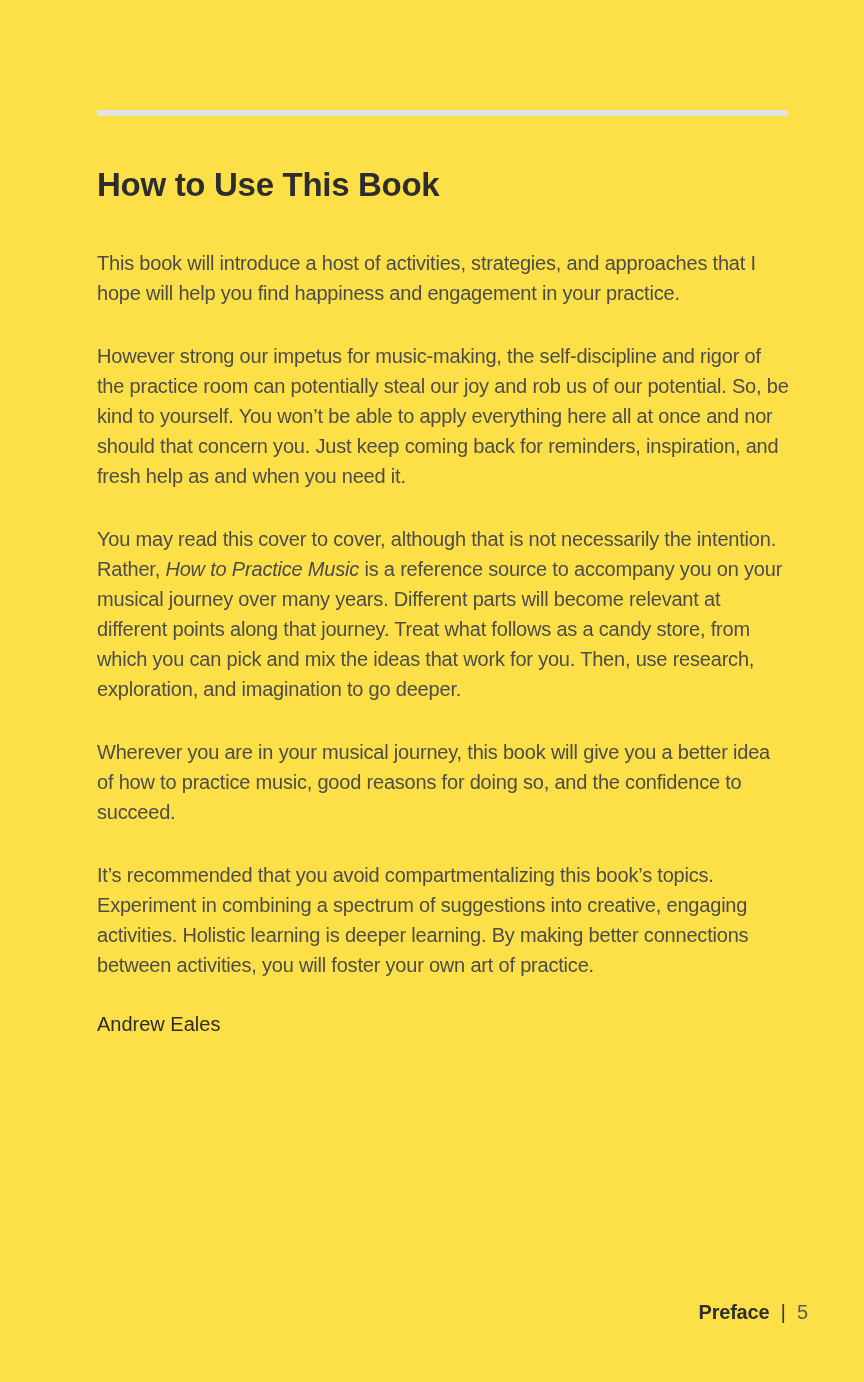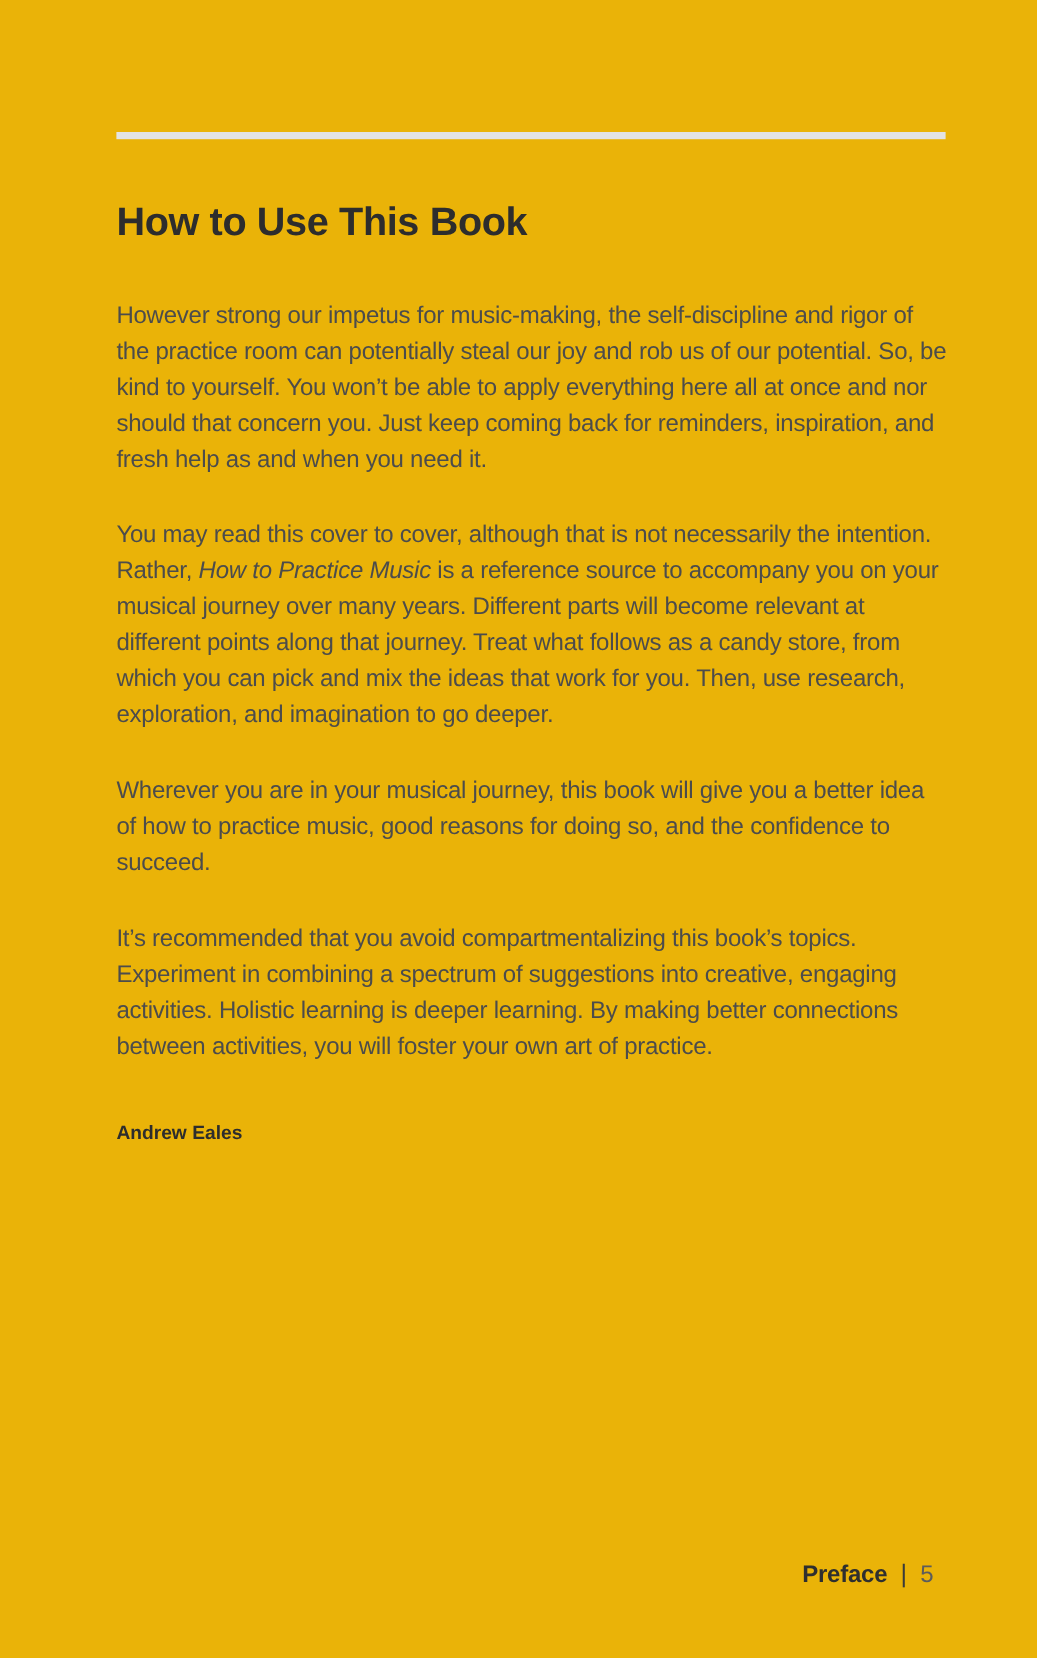--- a/index.html
+++ b/index.html
@@ -10,21 +10,21 @@
   }
   html, body {
     margin: 0;
     padding: 0;
     background: #ffffff;
   }
   .page {
     position: relative;
     width: 864px;
     height: 1382px;
-    background: #eab308;
+    background: #fde047;
     box-sizing: border-box;
     padding: 110px 73px 0 97px;
     font-family: "Liberation Sans", sans-serif;
     overflow: hidden;
   }
   .top-rule {
     width: 691px;
     height: 6px;
     background: var(--rule);
   }
@@ -48,29 +48,29 @@
     color: var(--text);
   }
   .para:first-child {
     margin-top: 44px;
   }
   .para .italic {
     font-style: italic;
     text-align: right;
   }
   .author-name {
-    margin: 43px 0 0 0;
-    font-size: 16px;
+    margin: 29px 0 0 0;
+    font-size: 20px;
     line-height: 30px;
-    font-weight: 700;
+    font-weight: 400;
     color: var(--heading);
   }
   .footer {
     position: absolute;
-    right: 86px;
+    right: 56px;
     bottom: 58px;
     display: flex;
     align-items: baseline;
     gap: 11px;
     font-size: 20px;
   }
   .footer-section {
     font-weight: 700;
     color: #2f2f2f;
     letter-spacing: -0.2px;
@@ -88,20 +88,21 @@
 </style>
 </head>
 <body>
 
 <div class="page">
   <div class="top-rule"></div>
 
   <h1 class="page-title">How to Use This Book</h1>
 
   <div class="body-text">
+      <p class="para"><span>This book will introduce a host of activities, strategies, and approaches that I hope will help you find happiness and engagement in your practice.</span></p>
       <p class="para"><span>However strong our impetus for music-making, the self-discipline and rigor of the practice room can potentially steal our joy and rob us of our potential. So, be kind to yourself. You won’t be able to apply everything here all at once and nor should that concern you. Just keep coming back for reminders, inspiration, and fresh help as and when you need it.</span></p>
       <p class="para"><span>You may read this cover to cover, although that is not necessarily the intention. Rather, </span><span class="italic">How to Practice Music</span><span> is a reference source to accompany you on your musical journey over many years. Different parts will become relevant at different points along that journey. Treat what follows as a candy store, from which you can pick and mix the ideas that work for you. Then, use research, exploration, and imagination to go deeper.</span></p>
       <p class="para"><span>Wherever you are in your musical journey, this book will give you a better idea of how to practice music, good reasons for doing so, and the confidence to succeed.</span></p>
       <p class="para"><span>It’s recommended that you avoid compartmentalizing this book’s topics. Experiment in combining a spectrum of suggestions into creative, engaging activities. Holistic learning is deeper learning. By making better connections between activities, you will foster your own art of practice.</span></p>
     </div>
 
   <p class="author-name">Andrew Eales</p>
 
   <div class="footer">
     <span class="footer-section">Preface</span>

